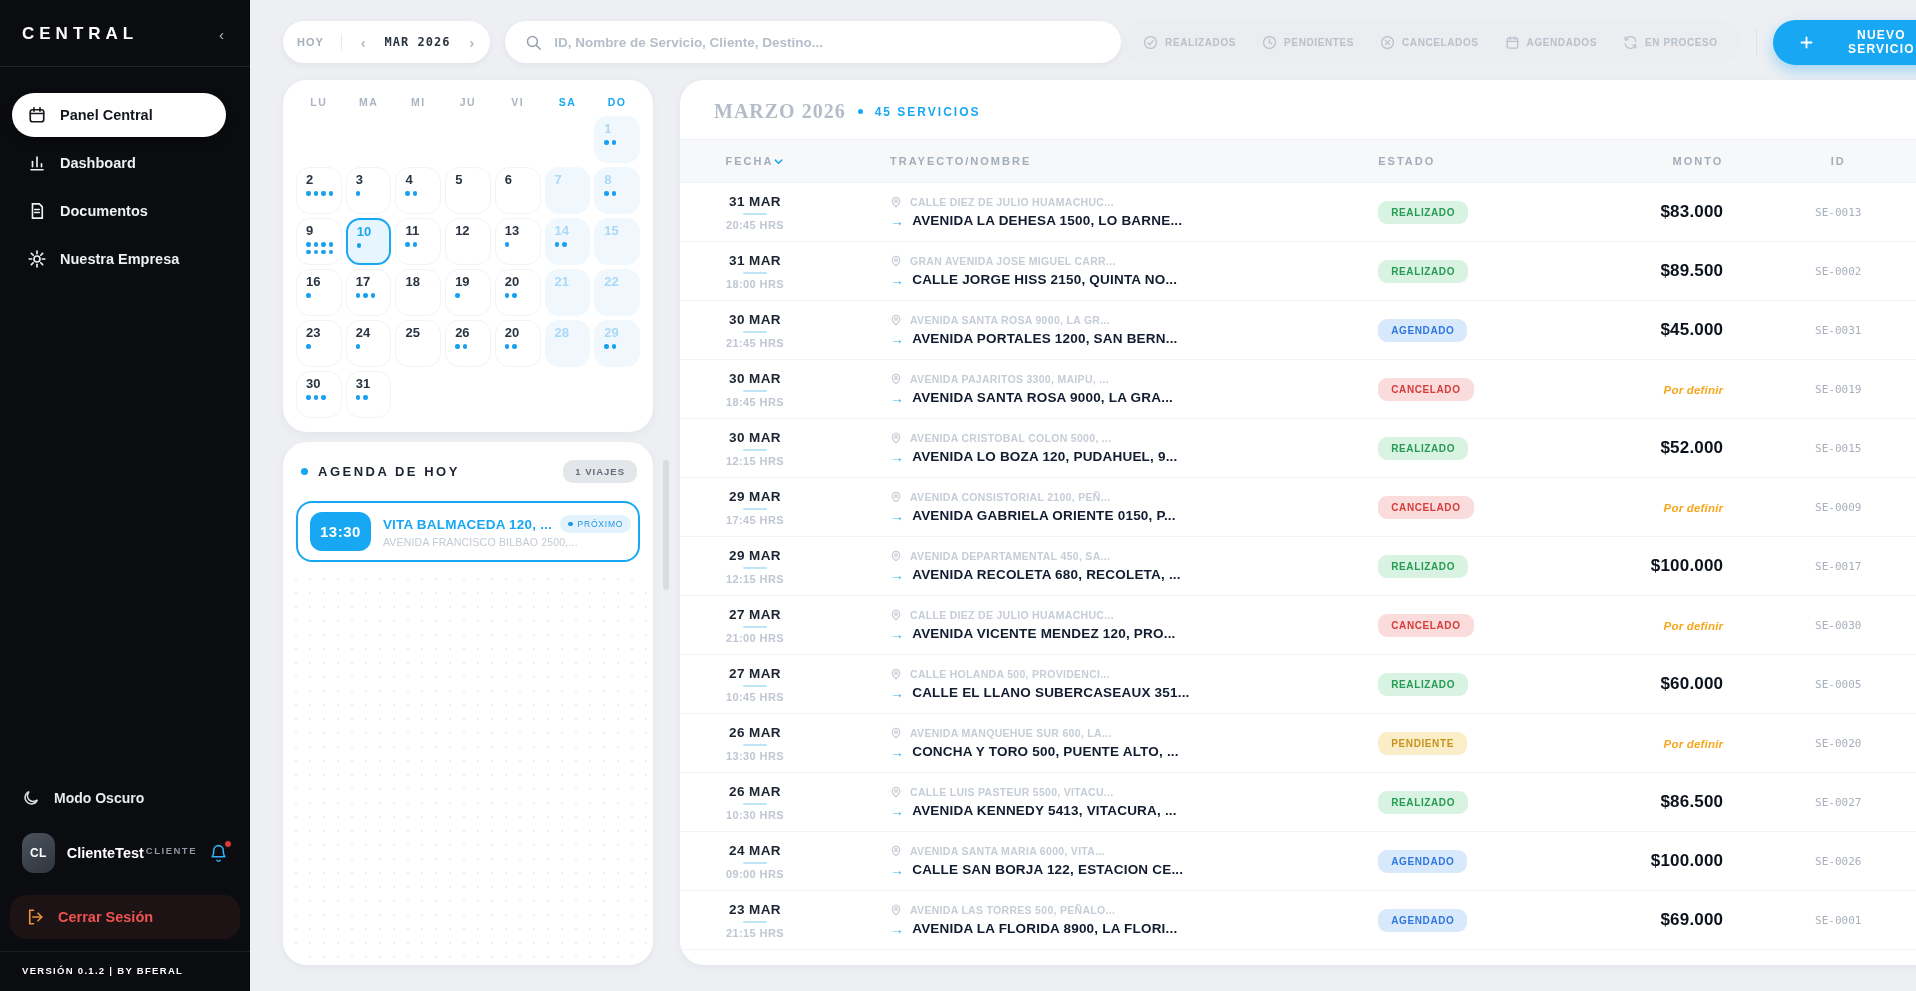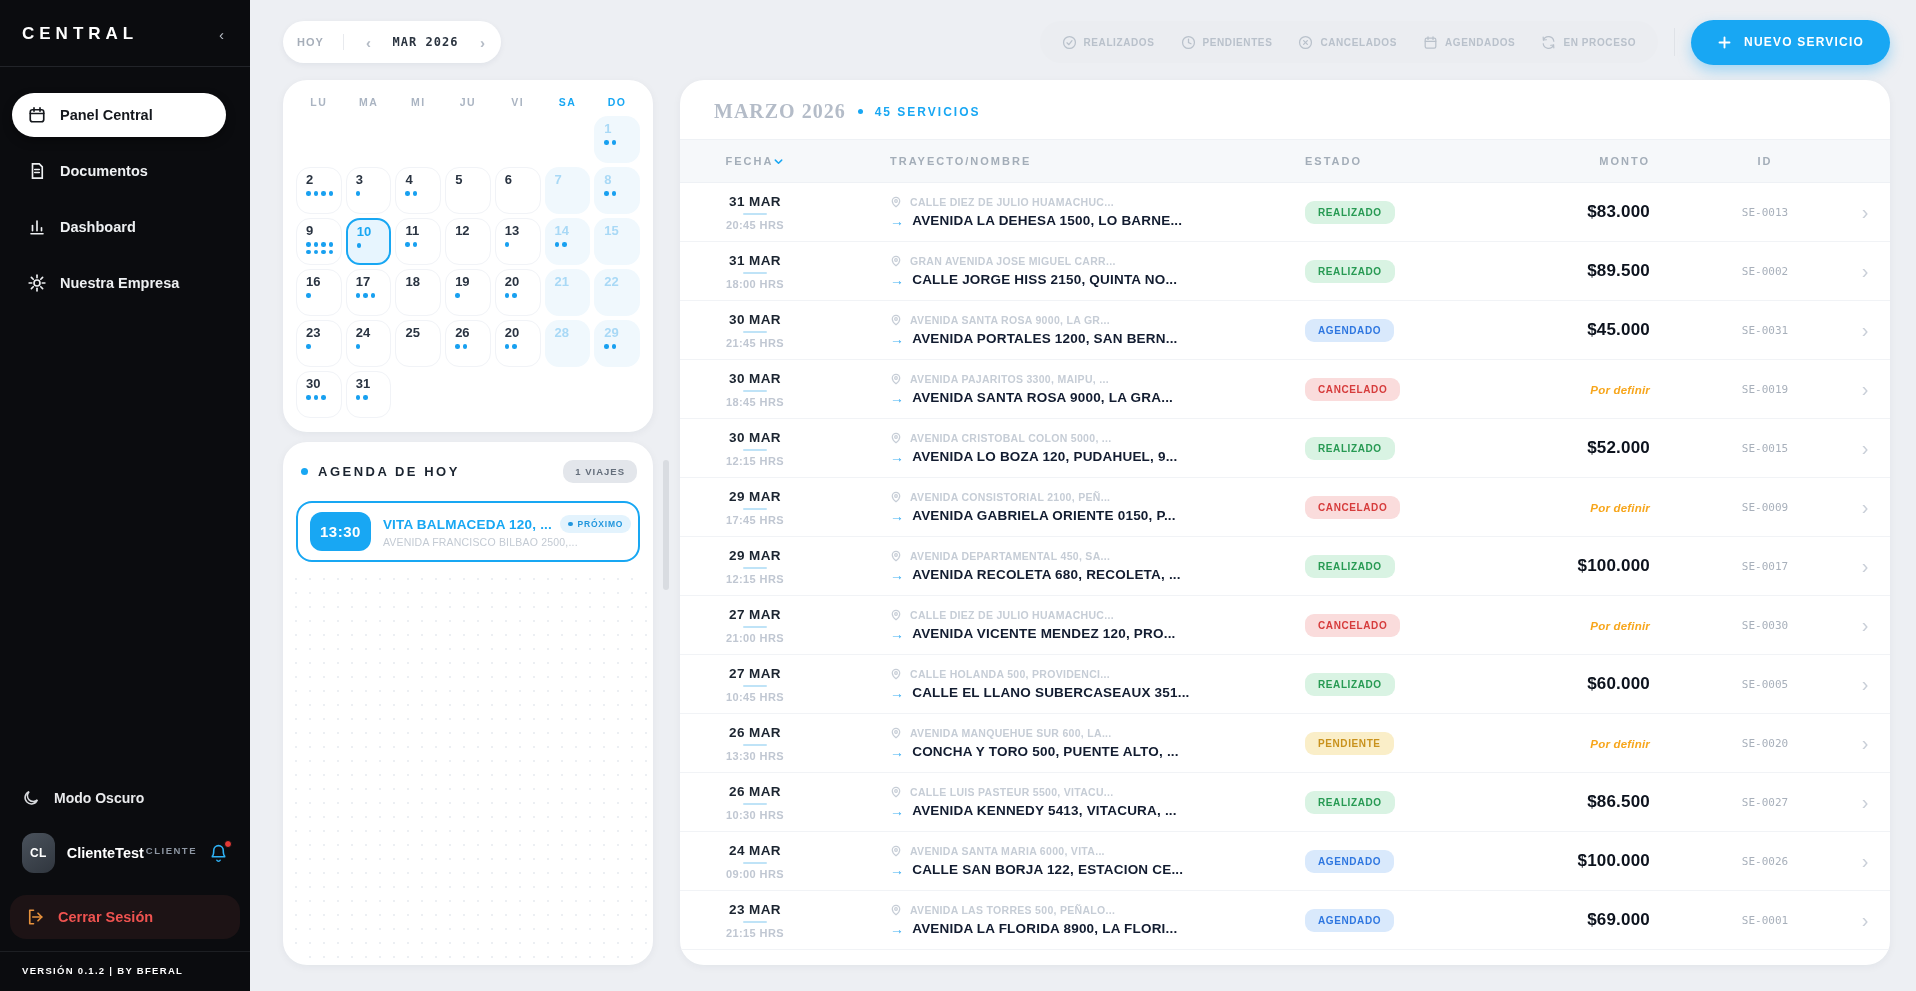--- a/index.html
+++ b/index.html
@@ -5,21 +5,21 @@
   * { margin:0; padding:0; box-sizing:border-box; }
   html,body { width:1916px; height:991px; overflow:hidden; }
   body { font-family:"Liberation Sans", sans-serif; background:#edeff3; display:flex; color:#1b2430; }
 
   
   .sidebar { width:250px; min-width:250px; height:100%; background:#0b0c0f; display:flex; flex-direction:column; color:#f2f3f4; }
   .logo-row { display:flex; align-items:center; justify-content:space-between; padding:24px 22px 22px 22px; }
   .logo { color:#fff; font-weight:900; font-size:17px; letter-spacing:5px; }
   .collapse-btn { color:#b9bec6; font-size:15px; cursor:pointer; padding:0 4px; }
   .side-divider { height:1px; background:#222429; }
-  .menu { padding:26px 24px 0 12px; display:flex; flex-direction:column; gap:12px;justify-content:space-between; }
+  .menu { padding:26px 24px 0 12px; display:flex; flex-direction:column; gap:4px;justify-content:space-between; }
   .menu-item { display:flex; align-items:center; gap:14px; height:44px; padding:0 16px; border-radius:24px; font-size:14.5px; font-weight:700; color:#eef0f2; cursor:pointer; }
   .menu-item svg { stroke:#eef0f2; }
   .menu-item.active { background:#fff; color:#15181d; box-shadow:0 4px 10px rgba(0,0,0,.35); }
   .menu-item.active svg { stroke:#15181d; }
   .side-bottom { margin-top:auto; display:flex; flex-direction:column; }
   .darkmode-row { display:flex; align-items:center; gap:14px; padding:12px 22px; font-size:14px; font-weight:700; color:#e9eaec; cursor:pointer; }
   .user-row { display:flex; align-items:center; gap:12px; padding:14px 22px; }
   .avatar { width:40px; height:40px; border-radius:12px; background:linear-gradient(145deg,#4a525c,#30363e); display:flex; align-items:center; justify-content:center; font-size:12px; font-weight:800; color:#fff; letter-spacing:.5px; }
   .user-meta { display:flex; flex-direction:row; gap:2px; }
   .user-name { font-size:14.5px; font-weight:800; color:#fff; }
@@ -72,21 +72,21 @@
   .agenda-card { flex:1; background:#fff; border-radius:24px; box-shadow:0 2px 8px rgba(24,38,60,.05); display:flex; flex-direction:column; overflow:hidden; }
   .agenda-head { display:flex; align-items:center; padding:18px 16px 12px 18px; }
   .agenda-dot { width:7px; height:7px; border-radius:50%; background:#18a7f3; margin-right:10px; }
   .agenda-title { font-size:13px; font-weight:800; letter-spacing:2.5px; color:#1b2430; }
   .agenda-badge { margin-left:auto; background:#e3e6eb; color:#646e7b; font-size:9.5px; font-weight:800; letter-spacing:1px; padding:6px 12px; border-radius:10px; }
   .trip-card { margin:6px 13px 0 13px; border:2px solid #18a7f3; border-radius:16px; padding:9px 12px; display:flex; align-items:center; gap:12px; cursor:pointer; background:#fff; }
   .trip-time { background:#18a7f3; color:#fff; font-size:15px; font-weight:800; border-radius:12px; padding:11px 10px; letter-spacing:.5px; }
   .trip-info { display:flex; flex-direction:column; gap:3px; min-width:0; }
   .trip-toprow { display:flex; align-items:center; gap:8px; }
   .trip-title { font-size:13.5px; font-weight:800; color:#18a7f3; letter-spacing:.2px; white-space:nowrap; }
-  .trip-badge { background:#e3f3fd; border-radius:9px; padding:4px 8px; display:flex; align-items:center; gap:5px; font-size:8.5px; font-weight:700; letter-spacing:.8px; color:#2196dd; }
+  .trip-badge { background:#e3f3fd; border-radius:9px; padding:4px 8px; display:flex; align-items:center; gap:5px; font-size:8.5px; font-weight:400; letter-spacing:.8px; color:#2196dd; }
   .tbdot { width:4.5px; height:4.5px; border-radius:50%; background:#2196dd; }
   .trip-sub { font-size:10.5px; font-weight:400; color:#c3cad3; letter-spacing:.2px; white-space:nowrap; }
   .agenda-dotsbg { flex:1; margin:10px 6px 6px 6px; background-image:radial-gradient(#eceff3 1.2px, transparent 1.2px); background-size:14px 14px; border-radius:18px; }
 
   
   .table-card { flex:1; background:#fff; border-radius:24px; box-shadow:0 2px 8px rgba(24,38,60,.05); display:flex; flex-direction:column; overflow:hidden; }
   .table-title { display:flex; align-items:center; gap:12px; padding:20px 28px 16px 34px; }
   .tmonth { font-size:20px; font-weight:800; letter-spacing:1px; color:#b4bcc8;font-family:Liberation Serif, serif; }
   .tcdot { width:5px; height:5px; border-radius:50%; background:#18a7f3; }
   .tcount { font-size:12px; font-weight:800; letter-spacing:2px; color:#18a7f3; }
@@ -140,37 +140,37 @@
             <line x1="8" y1="2.5" x2="8" y2="7"></line>
             <line x1="16" y1="2.5" x2="16" y2="7"></line>
             <line x1="3" y1="10" x2="21" y2="10"></line>
           </svg>
       </span>
       <span>Panel Central</span>
     </div>
     <div class="menu-item">
       <span>
         <svg width="18" height="18" viewBox="0 0 24 24" fill="none" stroke-width="2.2" stroke-linecap="round">
-            <path d="M6 2.5h9l4 4V21.5H6z"></path>
-            <line x1="9" y1="10" x2="15" y2="10"></line>
-            <line x1="9" y1="14" x2="15" y2="14"></line>
-          </svg>
-      </span>
-      <span>Documentos</span>
-    </div>
-    <div class="menu-item">
-      <span>
-        <svg width="18" height="18" viewBox="0 0 24 24" fill="none" stroke-width="2.2" stroke-linecap="round">
             <line x1="4" y1="21" x2="20" y2="21"></line>
             <line x1="6" y1="17" x2="6" y2="10"></line>
             <line x1="12" y1="17" x2="12" y2="4"></line>
             <line x1="18" y1="17" x2="18" y2="13"></line>
           </svg>
       </span>
       <span>Dashboard</span>
+    </div>
+    <div class="menu-item">
+      <span>
+        <svg width="18" height="18" viewBox="0 0 24 24" fill="none" stroke-width="2.2" stroke-linecap="round">
+            <path d="M6 2.5h9l4 4V21.5H6z"></path>
+            <line x1="9" y1="10" x2="15" y2="10"></line>
+            <line x1="9" y1="14" x2="15" y2="14"></line>
+          </svg>
+      </span>
+      <span>Documentos</span>
     </div>
     <div class="menu-item">
       <span>
         <svg width="18" height="18" viewBox="0 0 24 24" fill="none" stroke-width="2.2" stroke-linecap="round">
             <circle cx="12" cy="12" r="4"></circle>
             <line x1="12" y1="1.5" x2="12" y2="5"></line>
             <line x1="12" y1="19" x2="12" y2="22.5"></line>
             <line x1="1.5" y1="12" x2="5" y2="12"></line>
             <line x1="19" y1="12" x2="22.5" y2="12"></line>
             <line x1="4.5" y1="4.5" x2="7" y2="7"></line>
@@ -224,20 +224,29 @@
 
   <div class="topbar">
     <div class="pill datenav">
       <span class="hoy">HOY</span>
       <span class="dn-sep"></span>
       <span class="dn-chev">‹</span>
       <span class="dn-month">MAR 2026</span>
       <span class="dn-chev">›</span>
     </div>
 
+    <div class="pill search">
+      <span>
+        <svg width="17" height="17" viewBox="0 0 24 24" fill="none" stroke="#9aa3b0" stroke-width="2.2" stroke-linecap="round">
+            <circle cx="10.5" cy="10.5" r="7"></circle>
+            <line x1="16" y1="16" x2="21.5" y2="21.5"></line>
+          </svg>
+      </span>
+      <input type="text" placeholder="ID, Nombre de Servicio, Cliente, Destino..." style="">
+    </div>
 
     <div class="filters">
         <div class="fchip">
           <span>
             <svg width="15" height="15" viewBox="0 0 24 24" fill="none" stroke="#b9c1cb" stroke-width="2" stroke-linecap="round" stroke-linejoin="round">
               <circle cx="12" cy="12" r="9.5"></circle>
               <polyline points="8,12.5 11,15.5 16,9"></polyline>
             </svg>
           </span>
           <span>REALIZADOS</span>

